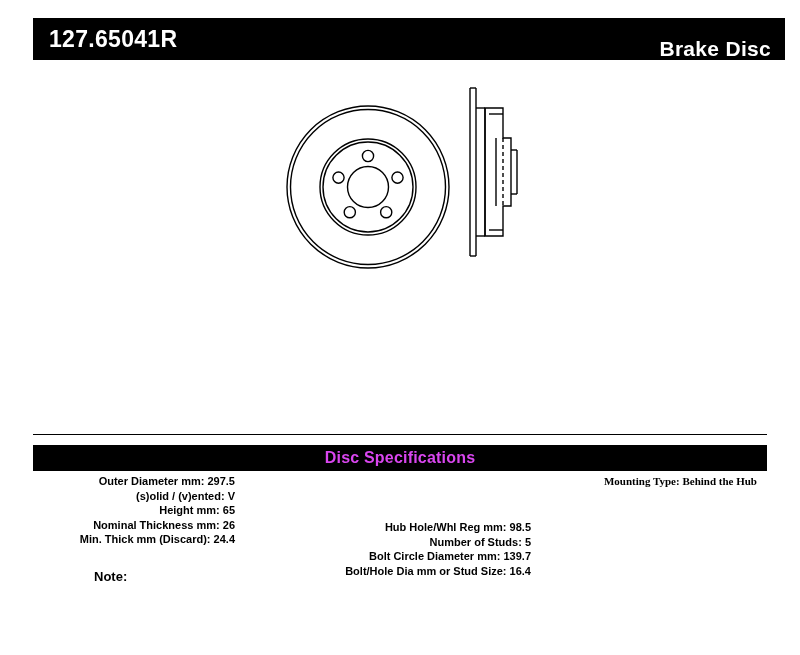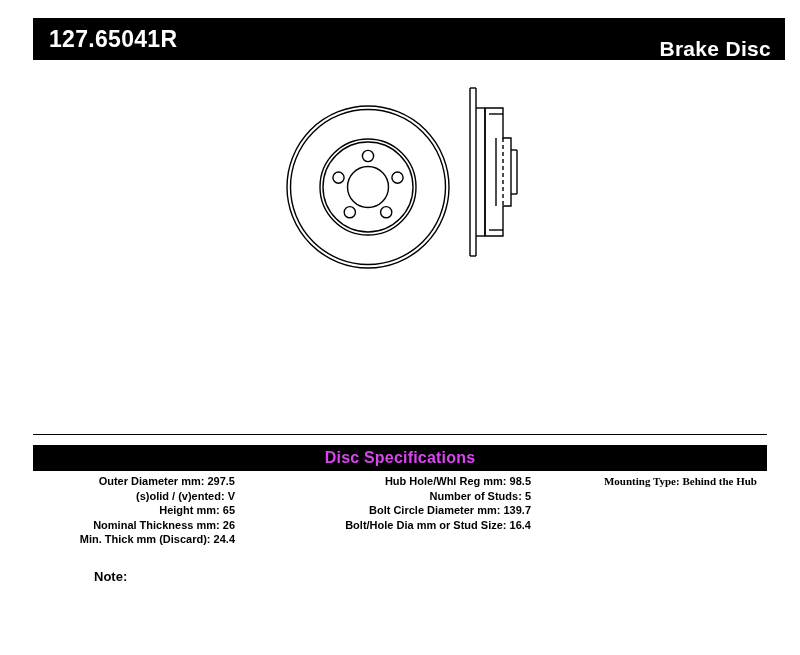--- a/index.html
+++ b/index.html
@@ -108,20 +108,21 @@
     width: 212px;
     text-align: right;
     padding-right: 10px;
     box-sizing: border-box;
   }
   .spec-col-mid {
     width: 296px;
     text-align: right;
     padding-right: 10px;
     box-sizing: border-box;
+    margin-top: 46px;
   }
   .spec-col-right {
     width: 226px;
     text-align: right;
     padding-right: 10px;
     box-sizing: border-box;
     font-family: Liberation Serif, serif;
   }
   .spec-line {
     white-space: nowrap;

